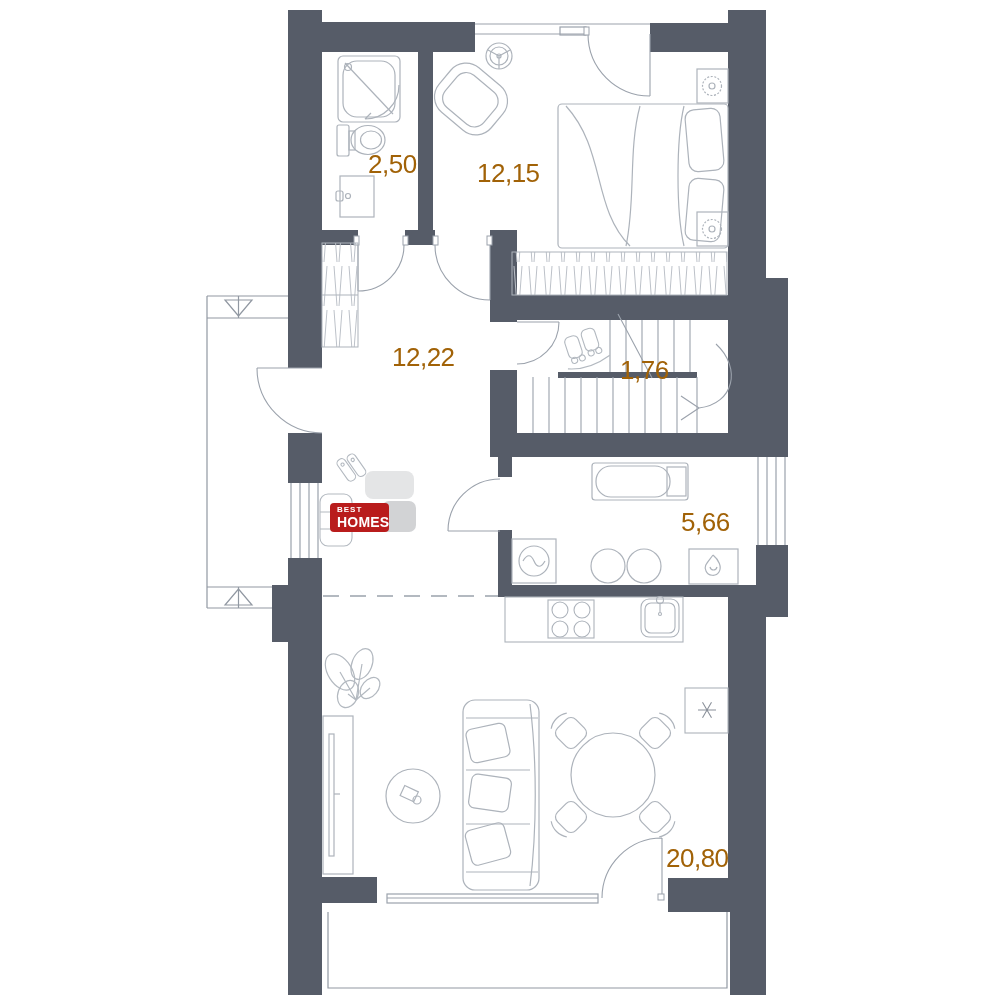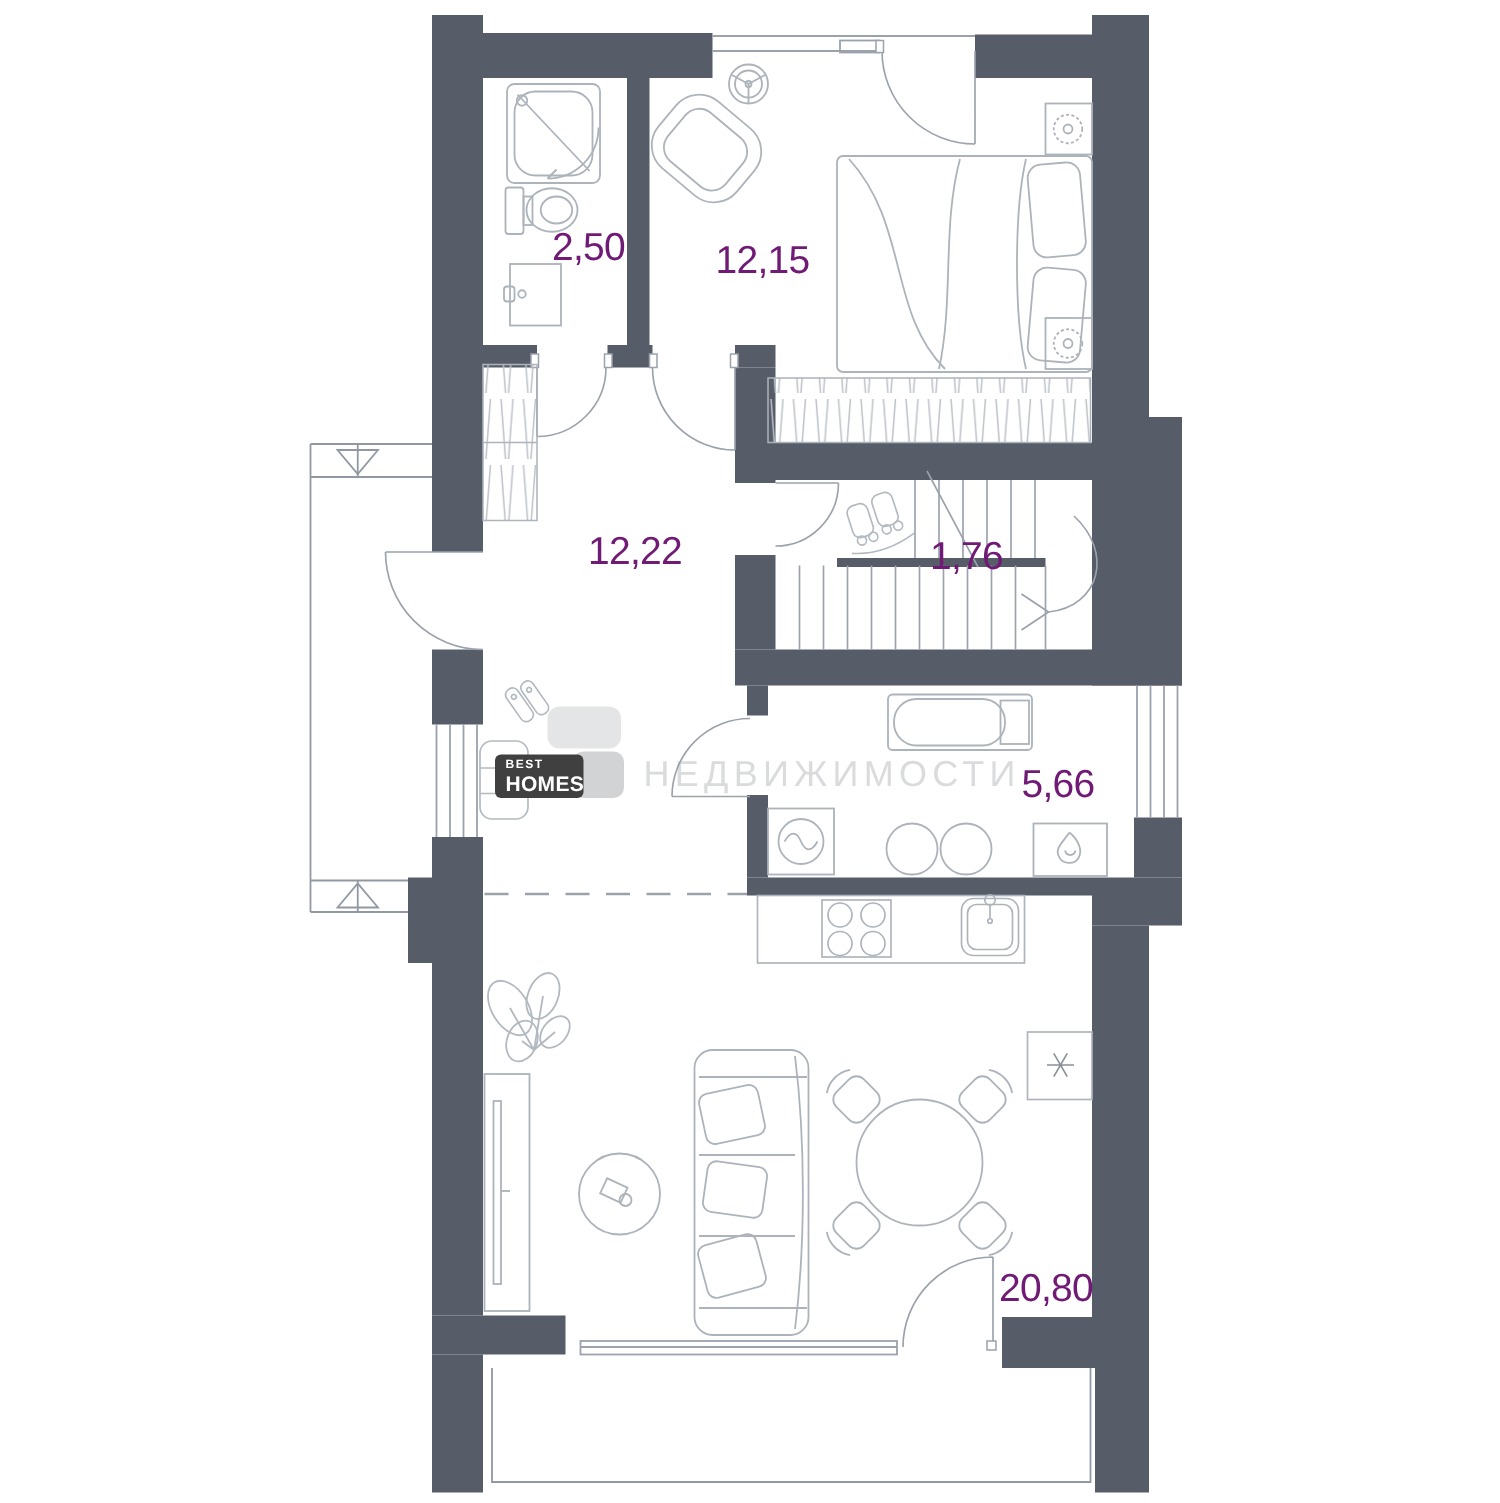--- a/index.html
+++ b/index.html
@@ -1,37 +1,36 @@
 <!DOCTYPE html>
 <html><head>
 <meta charset="utf-8">
 <style>
   html,body{margin:0;padding:0;background:#ffffff;}
   #canvas{position:relative;width:1000px;height:1002px;background:#ffffff;overflow:hidden;
           font-family:"Liberation Sans",sans-serif;}
   #plan-svg{position:absolute;left:0;top:0;z-index:2;}
   .room-label{position:absolute;z-index:4;font-size:26px;letter-spacing:-0.5px;
-              color:#701a75;white-space:nowrap;}
+              color:#a16207;white-space:nowrap;}
   .wm{position:absolute;z-index:1;color:#DADBDD;font-size:24px;font-weight:400;white-space:nowrap;}
   #wm1{left:429px;top:477px;letter-spacing:2.5px;}
   #wm2{left:429px;top:503px;letter-spacing:3.5px;}
   .logo-tile{position:absolute;z-index:3;border-radius:8px;}
   #logo-t1{left:365px;top:471px;width:49px;height:28px;background:#e4e5e6;}
   #logo-t2{left:382px;top:501px;width:34px;height:31px;background:#d2d3d5;border-radius:7px;}
-  #logo-text{left:330px;top:503px;width:52px;height:28px;background:#404040;border-radius:4px;
+  #logo-text{left:330px;top:503px;width:52px;height:28px;background:#b91c1c;border-radius:4px;
              color:#ffffff;padding:1px 0 0 7px;line-height:1;}
   #logo-best{font-size:8px;font-weight:bold;letter-spacing:1px;display:block;margin-top:2px;}
   #logo-homes{font-size:14px;font-weight:bold;display:block;margin-top:1px;letter-spacing:0.2px;text-align:right;}
 </style>
 </head>
 <body>
 
 <div id="canvas">
 
-  <div class="wm" id="wm2">НЕДВИЖИМОСТИ</div>
 
   <svg id="plan-svg" width="1000" height="1002" viewBox="0 0 1000 1002">
     <defs>
       <pattern id="hz" width="15" height="44" patternUnits="userSpaceOnUse">
         <path d="M4 2 L7 42 M12 2 L9 42" stroke="#BCC1C8" stroke-width="1" fill="none"></path>
       </pattern>
     </defs>
 
     <g stroke="#9198A2" fill="none" stroke-width="1.2">
       <path d="M207,296 L288,296 M207,318 L288,318 M207,296 L207,608 M207,587 L276,587 M207,608 L288,608"></path>
@@ -298,21 +297,21 @@
         <ellipse cx="362" cy="664" rx="10" ry="16" transform="rotate(22 362 664)"></ellipse>
         <ellipse cx="348" cy="694" rx="14" ry="10" transform="rotate(-70 348 694)"></ellipse>
         <ellipse cx="370" cy="688" rx="8" ry="12" transform="rotate(40 370 688)"></ellipse>
         <path d="M340,672 L356,700 M362,664 L356,700 M348,694 L356,700 M370,688 L356,700"></path>
       </g>
     </g>
   </svg>
 
   <div class="room-label" style="left:368px;top:149px;">2,50</div>
   <div class="room-label" style="left:477px;top:158px;">12,15</div>
-  <div class="room-label" style="left:392px;top:352px;">12,22</div>
+  <div class="room-label" style="left:392px;top:342px;">12,22</div>
   <div class="room-label" style="left:620px;top:339px;margin-top:16px;">1,76</div>
   <div class="room-label" style="left:681px;top:507px;">5,66</div>
   <div class="room-label" style="left:666px;top:843px;">20,80</div>
 
   <div class="logo-tile" id="logo-t1"></div>
   <div class="logo-tile" id="logo-t2"></div>
   <div class="logo-tile" id="logo-text">
     <span id="logo-best">BEST</span>
     <span id="logo-homes">HOMES</span>
   </div>

